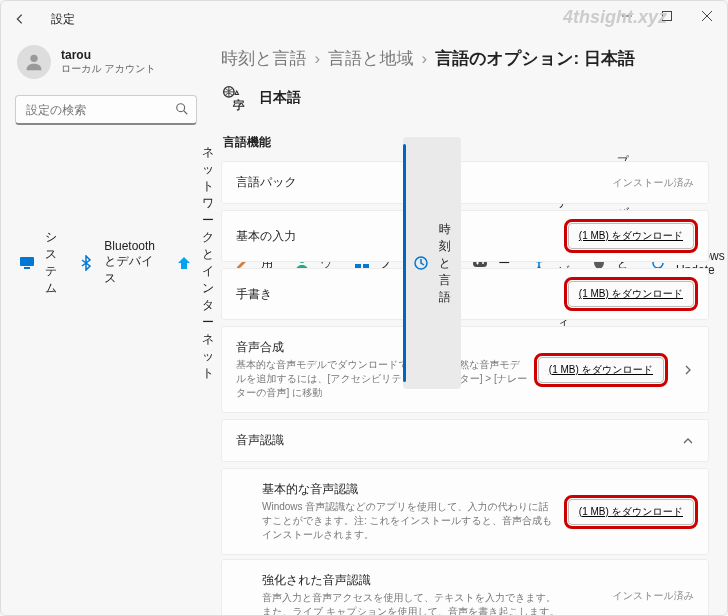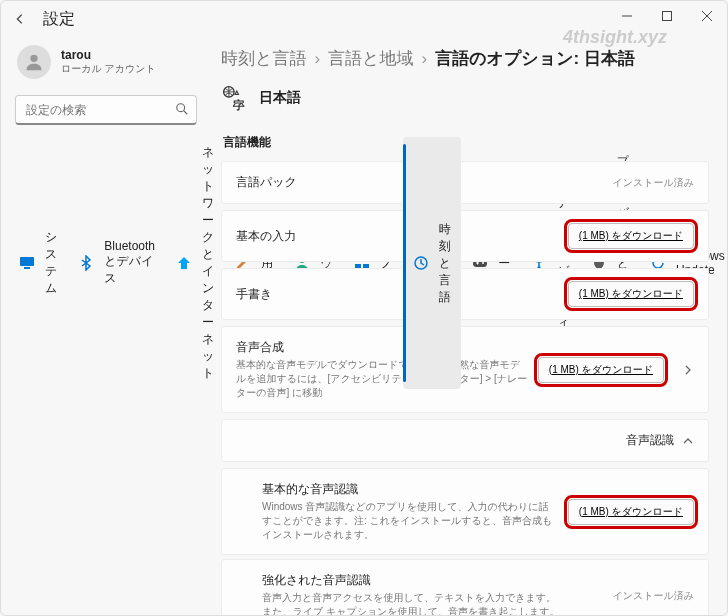--- a/index.html
+++ b/index.html
@@ -1,23 +1,23 @@
 <!DOCTYPE html>
 <html><head>
 <meta charset="utf-8">
 <style>
 * { box-sizing: border-box; margin: 0; padding: 0; }
 body { font-family: "Yu Gothic UI", "Segoe UI", Meiryo, sans-serif; background: #f5f5f5; width: 728px; height: 616px; overflow: hidden; color: #222; font-size: 12px; }
 .window { width: 728px; height: 616px; background: #f7f7f7; display: flex; flex-direction: column; border: 1px solid #ddd; border-radius: 6px; position: relative; }
 .titlebar { height: 36px; display: flex; align-items: center; padding: 0 10px; }
 .titlebar .back { width: 18px; height: 18px; display: flex; align-items: center; justify-content: center; }
-.titlebar .title { margin-left: 14px; font-size: 16px; }
+.titlebar .title { margin-left: 22px; font-size: 12px; }
 .winbtns { position: absolute; top: 0; right: 0; display: flex; }
 .winbtn { width: 40px; height: 30px; display: flex; align-items: center; justify-content: center; color: #555; }
-.watermark { position: absolute; top: 6px; right: 60px; font-style: italic; color: #ccc; font-size: 18px; font-weight: 600; pointer-events: none; margin-top: 20px; }
+.watermark { position: absolute; top: 6px; right: 60px; font-style: italic; color: #ccc; font-size: 18px; font-weight: 600; pointer-events: none; }
 .body { flex: 1; display: flex; overflow: hidden; }
 .sidebar { width: 210px; padding: 4px 8px 8px 8px; display: flex; flex-direction: column; gap: 2px; }
 .user { display: flex; align-items: center; gap: 10px; padding: 4px 8px 10px 8px; }
 .avatar { width: 34px; height: 34px; border-radius: 50%; background: #ddd; display: flex; align-items: center; justify-content: center; }
 .avatar svg { width: 22px; height: 22px; fill: #999; }
 .user .name { font-weight: 600; font-size: 12px; }
 .user .sub { font-size: 10px; color: #666; }
 .search { margin: 4px 6px 10px 6px; position: relative; }
 .search input { width: 100%; height: 30px; padding: 0 44px 0 10px; border: 1px solid #ccc; border-bottom: 2px solid #888; border-radius: 4px; background: #fdfdfd; font-size: 12px; }
 .search .sicon { position: absolute; right: 8px; top: 7px; width: 14px; height: 14px; color: #666; }
@@ -36,21 +36,21 @@
 .langhead .lbl { font-size: 14px; font-weight: 600; }
 .sectitle { font-size: 12px; font-weight: 600; margin: 8px 0 10px 2px; }
 .card { background: #fdfdfd; border: 1px solid #ececec; border-radius: 3px; padding: 12px 14px; margin-bottom: 6px; display: flex; align-items: center; gap: 10px; }
 .card .ct { flex: 1; }
 .card .ctitle { font-size: 12px; }
 .card .cdesc { font-size: 10px; color: #777; margin-top: 2px; line-height: 1.4; }
 .dlbtn { border: 1px solid #bbb; background: #fbfbfb; border-radius: 4px; padding: 5px 10px; font-size: 10px; white-space: nowrap; cursor: pointer; text-decoration: underline; }
 .redbox { outline: 3px solid #cc0000; outline-offset: 1px; }
 .statustxt { font-size: 10px; color: #888; }
 .chev { width: 12px; height: 12px; color: #666; margin-left: 8px; }
-.subhead { background: #fdfdfd; border: 1px solid #ececec; border-radius: 3px; padding: 12px 14px; margin: 6px 0; display: flex; align-items: center; text-align: right; }
+.subhead { background: #fdfdfd; border: 1px solid #ececec; border-radius: 3px; padding: 12px 14px; margin: 6px 0; display: flex; align-items: center; }
 .subhead .t { flex: 1; font-size: 12px; }
 .subitem { background: #fdfdfd; border: 1px solid #ececec; border-radius: 3px; padding: 12px 14px 12px 40px; margin-bottom: 4px; display: flex; align-items: center; gap: 10px; }
 .subitem .ct { flex: 1; }
 .subitem .ctitle { font-size: 12px; }
 .subitem .cdesc { font-size: 10px; color: #777; margin-top: 2px; line-height: 1.4; max-width: 300px; }
 </style>
 </head>
 <body>
 
 <div class="window">

